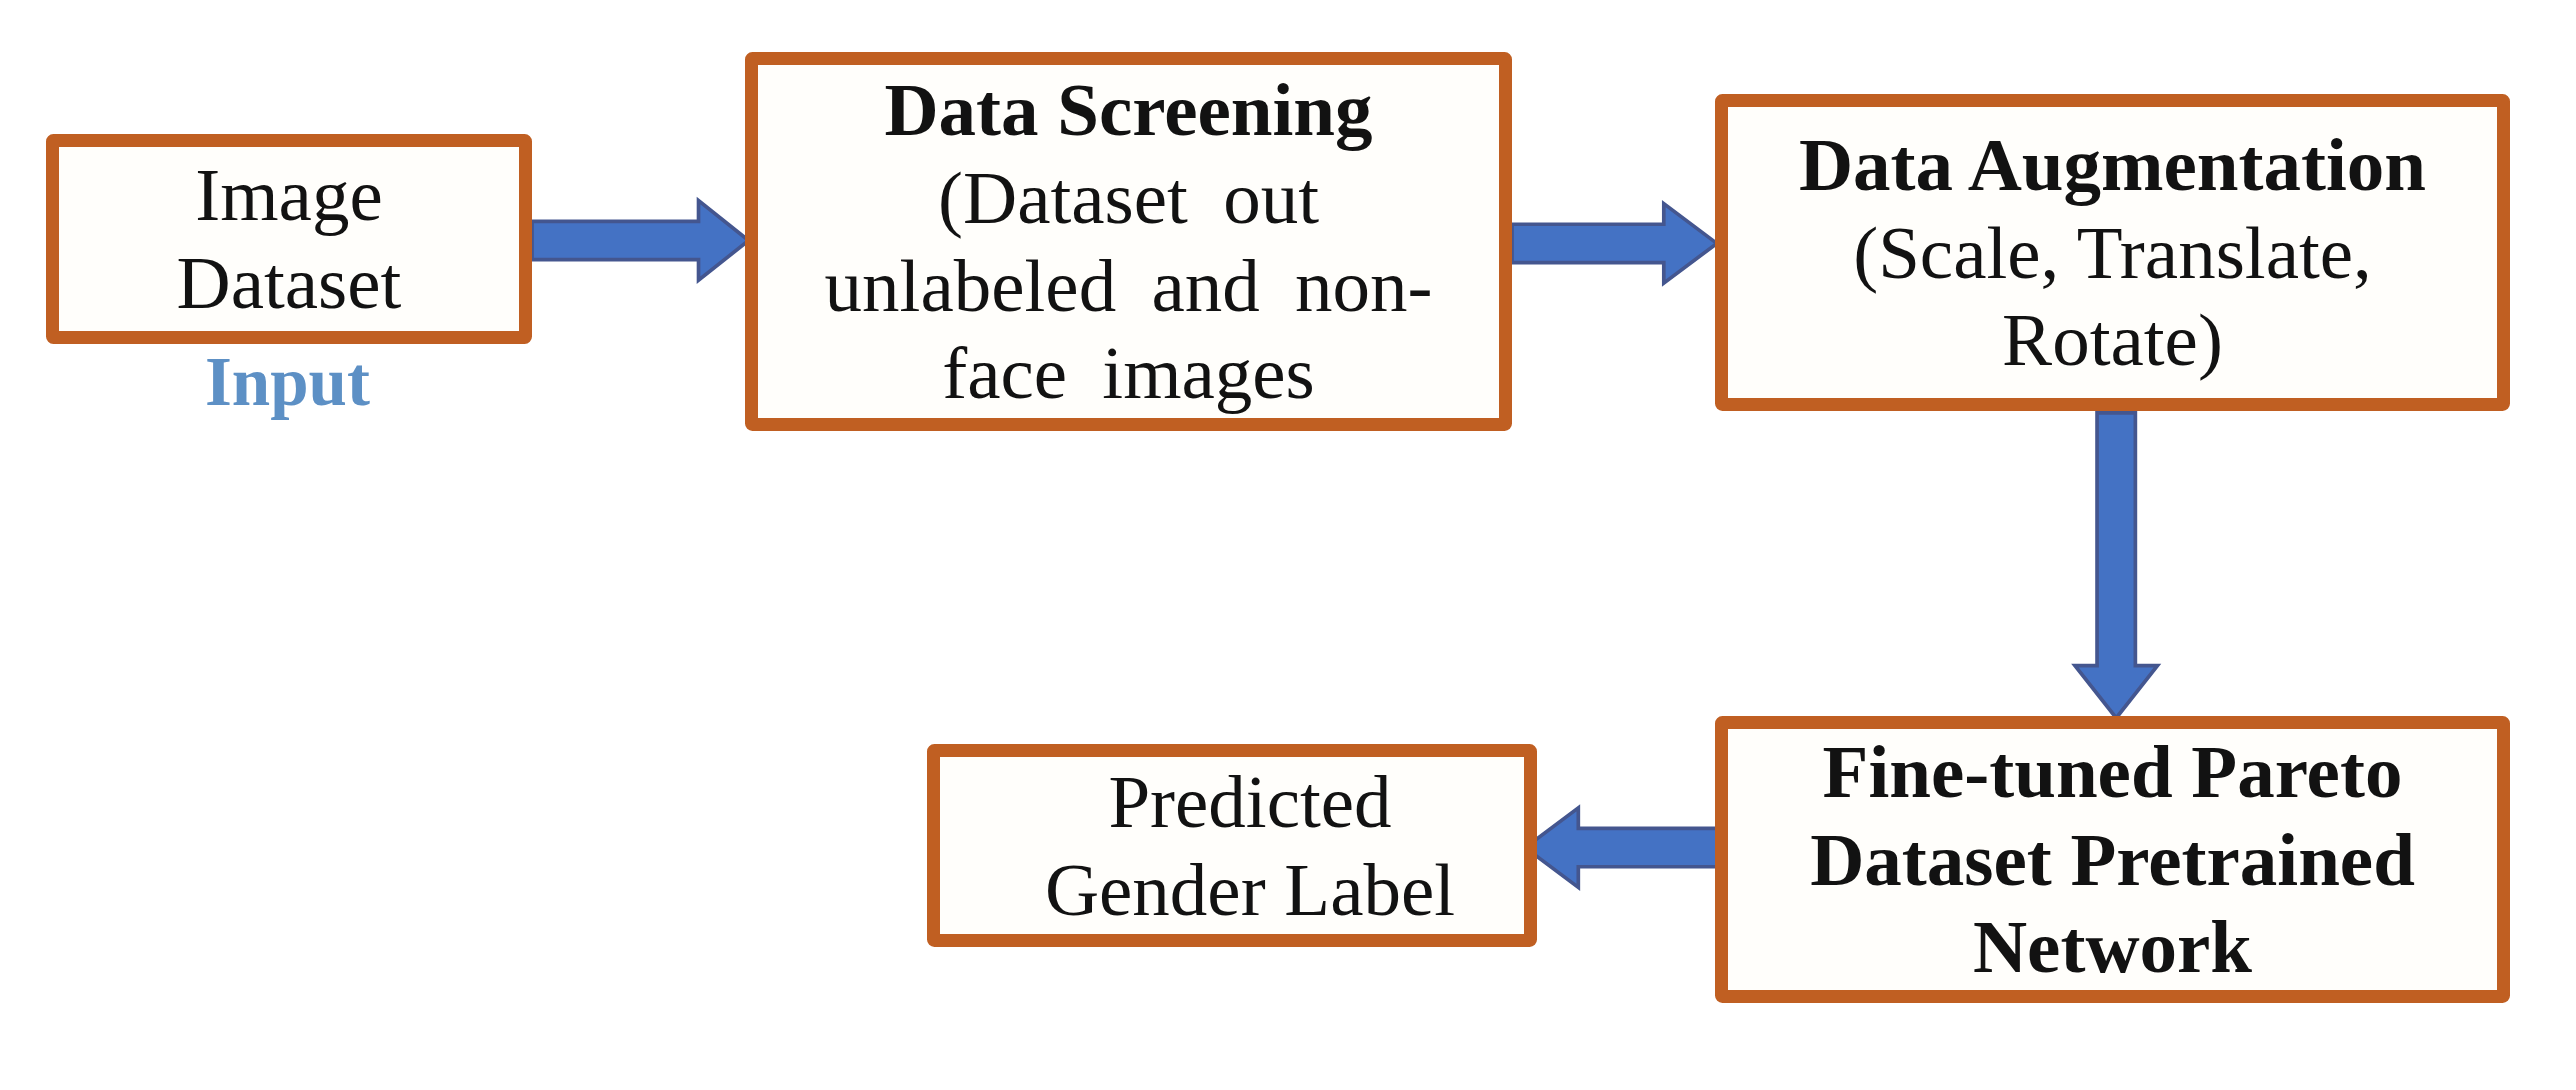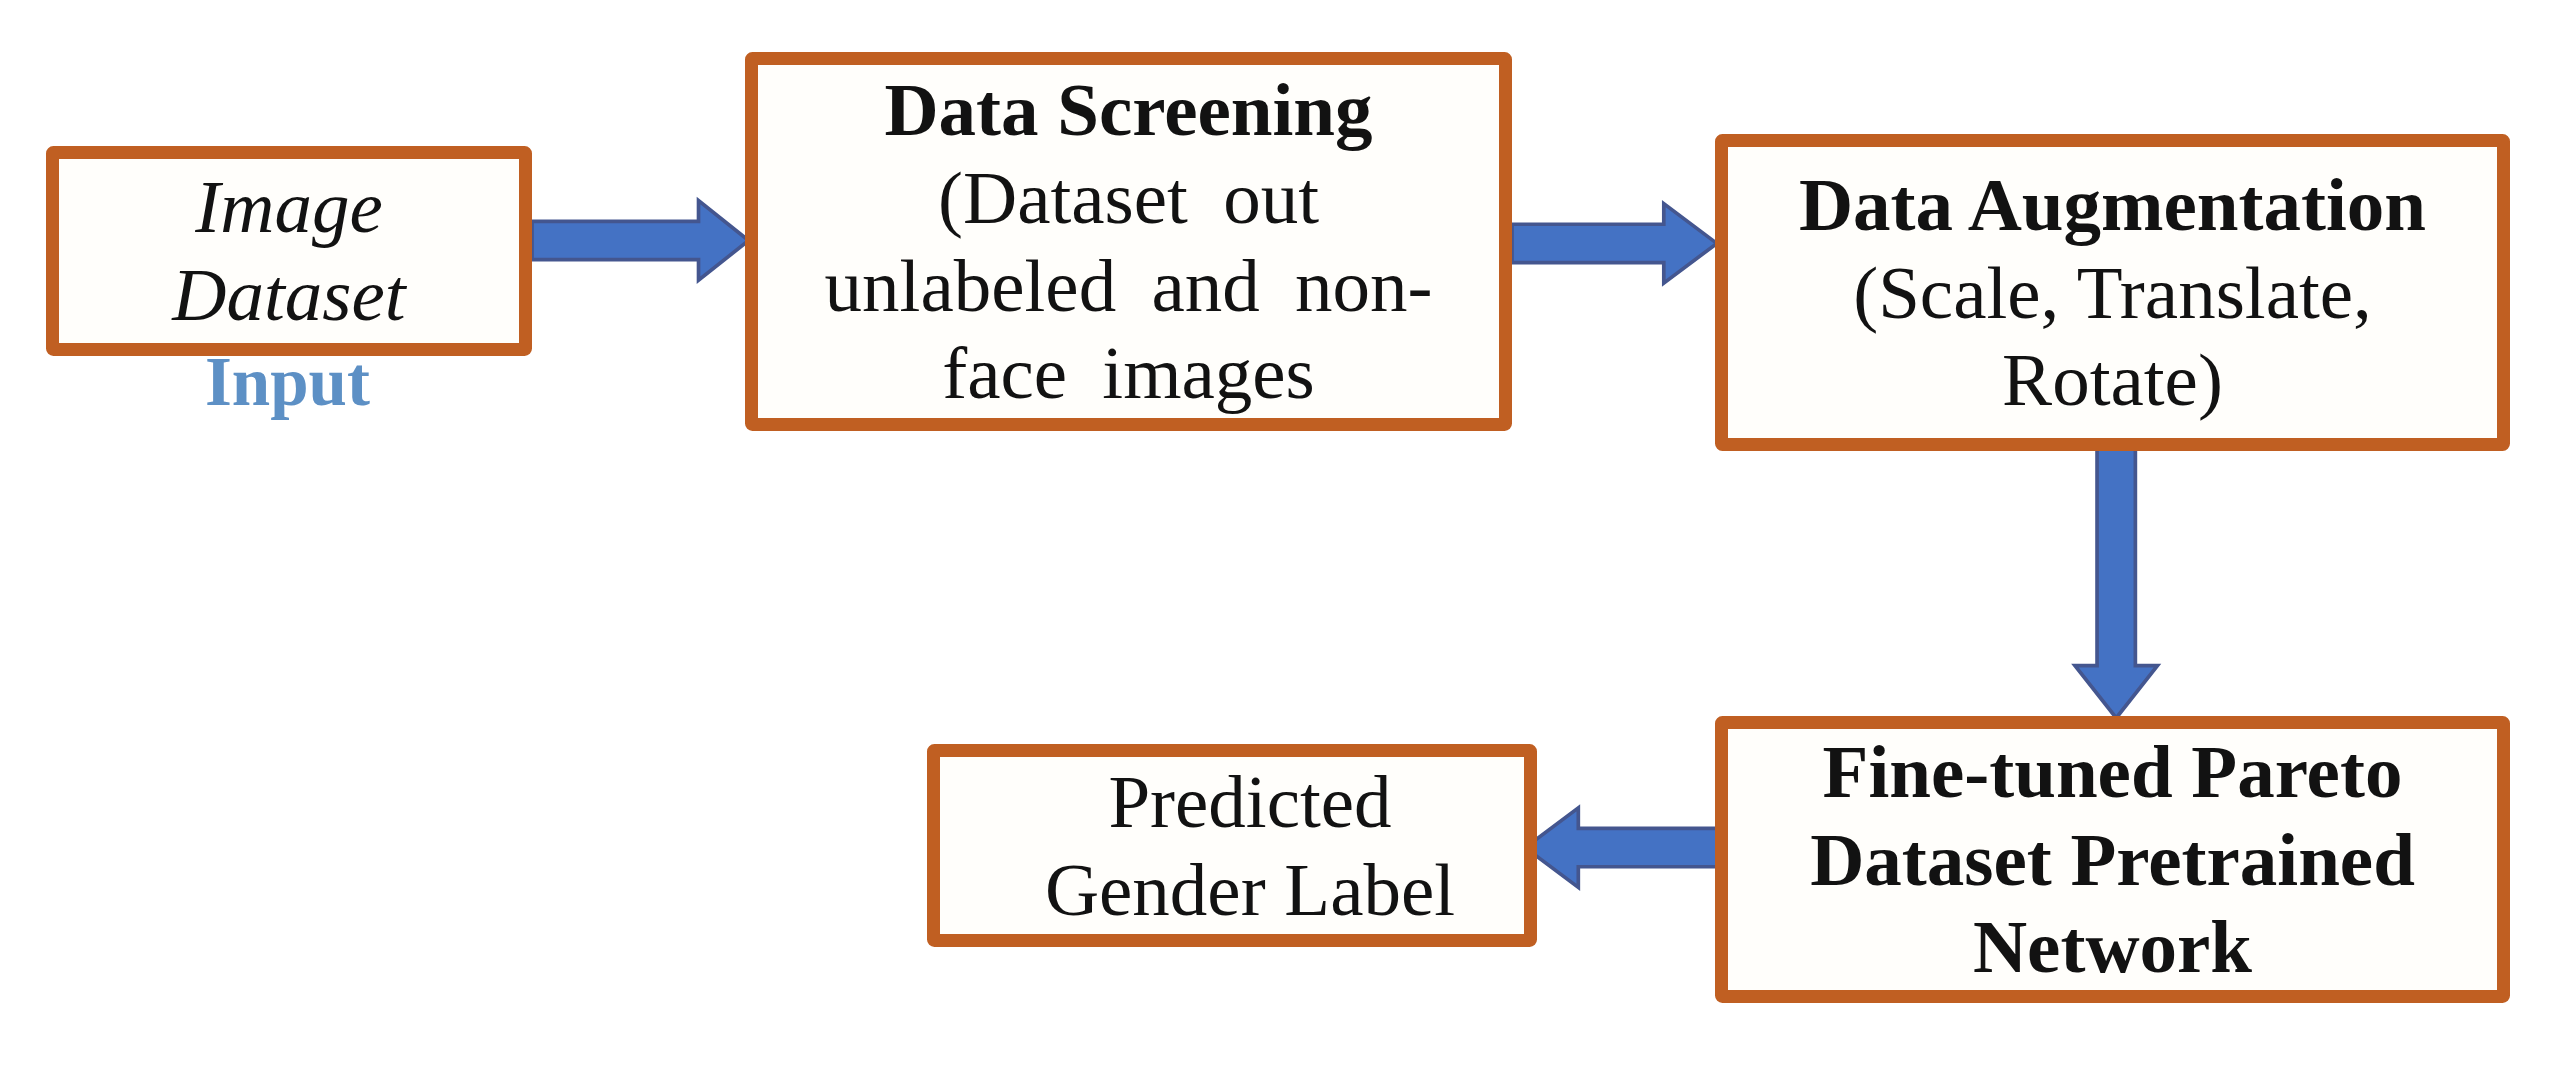--- a/index.html
+++ b/index.html
@@ -46,24 +46,24 @@
     font-size: 75px;
     line-height: 1.17;
   }
   .box .box-title {
     font-weight: bold;
     white-space: pre-line;
   }
   .box .box-body {
     white-space: pre-line;
   }
-  .b1 { left: 46px;   top: 146px; width: 486px;  height: 210px; font-style: italic; }
+  .b1 { left: 46px;   top: 134px; width: 486px;  height: 210px; }
   .b2 { left: 745px; top: 52px;  width: 767px; height: 379px; justify-content: center; }
   .b2 .box-body { word-spacing: 0.22em; }
-  .b3 { left: 1715px; top: 94px; width: 795px; height: 317px; margin-top: 40px; }
+  .b3 { left: 1715px; top: 94px; width: 795px; height: 317px; }
   .b4 { left: 1715px; top: 716px; width: 795px; height: 287px; }
   .b5 { left: 927px; top: 744px; width: 610px; height: 203px; padding-left: 36px; }
   .io-label {
     position: absolute;
     width: 383px;
     text-align: center;
     font-size: 69px;
     font-weight: bold;
     color: var(--io-label);
     line-height: 1.0;

